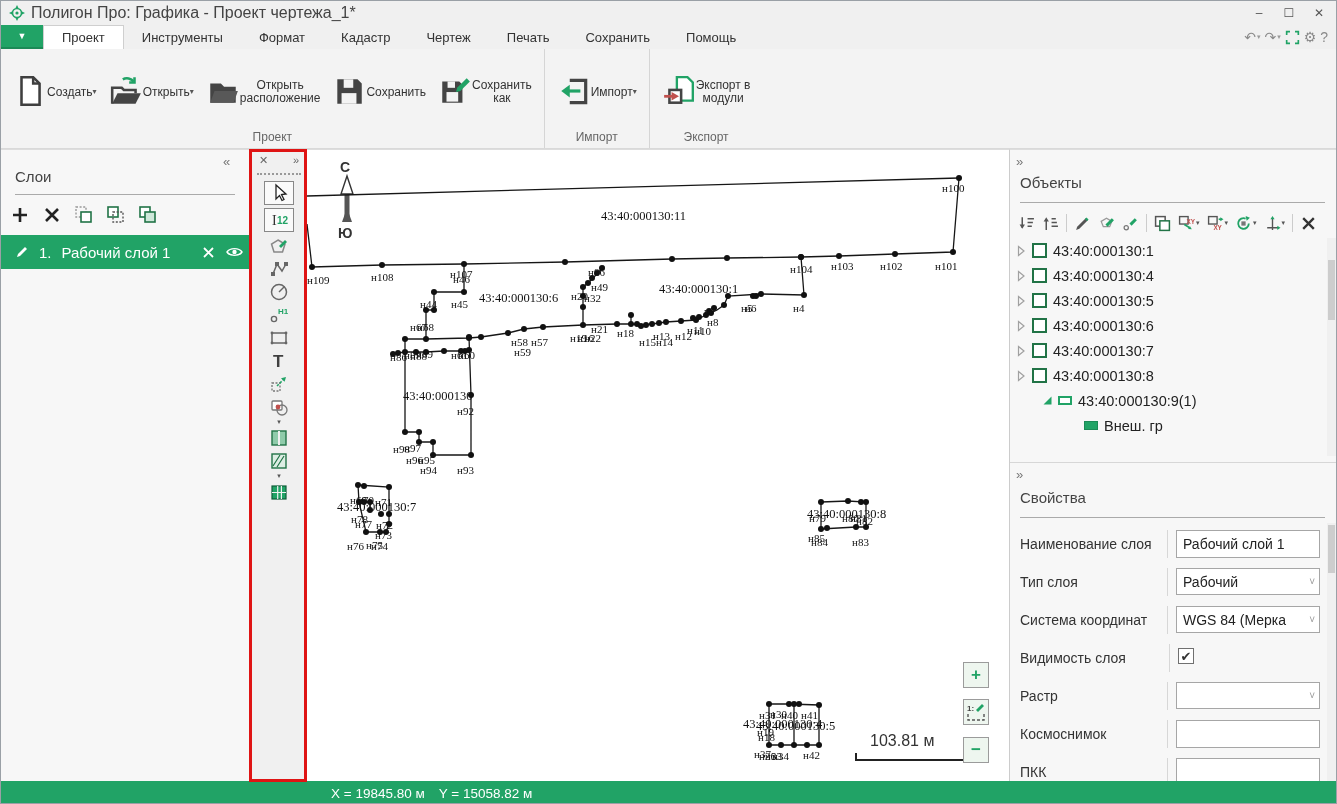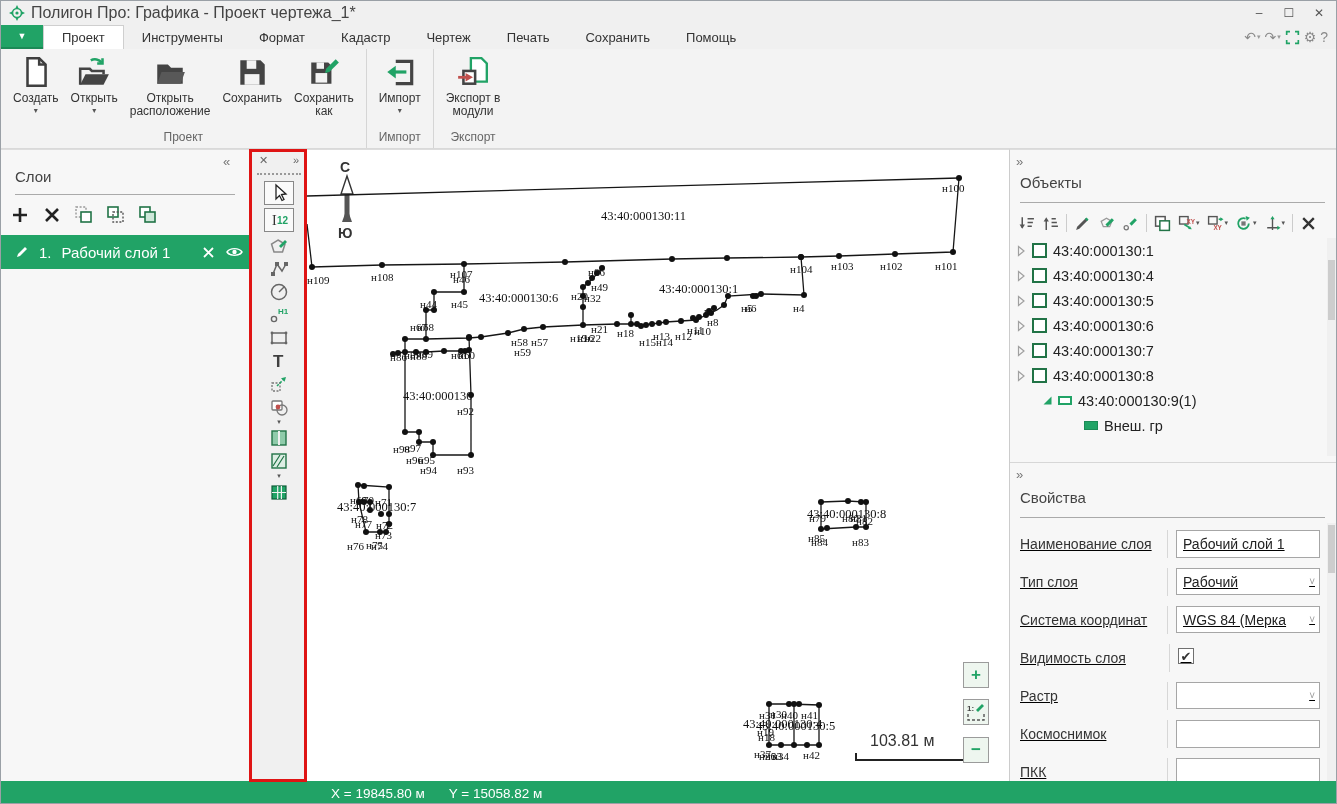--- a/index.html
+++ b/index.html
@@ -23,21 +23,21 @@
   .tab.active{background:#fff;border:1px solid #cfcfcf;border-bottom:none;}
   .quickbar{position:absolute;right:8px;top:24px;height:24px;display:flex;align-items:center;gap:4px;}
   .qb-item{display:flex;align-items:center;color:#8a8a8a;font-size:14px;}
   .qb-item .mini-caret{font-size:7px;color:#999;margin-left:1px;}
   
   .ribbon{position:absolute;left:0;top:48px;width:100%;height:100px;background:#f3f3f3;
     border-bottom:1px solid #d9d9d9;display:flex;}
   .ribbon-group{display:flex;flex-direction:column;padding:4px 6px 0 6px;position:relative;}
   .ribbon-group + .ribbon-group{border-left:1px solid #d5d5d5;}
   .rg-buttons{display:flex;flex:1;}
-  .ribbon-btn{display:flex;flex-direction:column;align-items:center;padding:2px 6px;min-width:52px;}
+  .ribbon-btn{display:flex;flex-direction:row;align-items:center;padding:2px 6px;min-width:52px;}
   .ribbon-btn svg{width:34px;height:34px;}
   .rb-label{font-size:12px;color:#333;text-align:center;line-height:13px;margin-top:3px;white-space:pre-line;}
   .rb-caret{font-size:8px;color:#555;margin-top:1px;}
   .rg-label{text-align:center;font-size:12px;color:#666;padding:2px 0 4px 0;}
   
   .main{position:absolute;left:0;top:148px;width:1337px;height:632px;}
   .layers-panel{position:absolute;left:0;top:0;width:248px;height:632px;background:#f7f7f7;border-top:1px solid #ddd;}
   .panel-collapse{position:absolute;color:#777;font-size:13px;}
   .panel-title{font-size:15px;color:#444;}
   .layers-title{position:absolute;left:14px;top:18px;}
@@ -84,36 +84,36 @@
   .tree-row{display:flex;align-items:center;height:25px;font-size:14.5px;color:#222;}
   .tree-arrow{width:14px;display:flex;justify-content:center;}
   .tree-checkbox{width:15px;height:15px;border:2px solid #217346;background:#fff;margin:0 6px 0 4px;}
   .tree-rect-outline{width:14px;height:9px;border:2px solid #21a366;background:#fff;margin:0 6px 0 4px;}
   .tree-rect-filled{width:14px;height:9px;border:1px solid #1b8a56;background:#21a366;margin:0 6px 0 4px;}
   .vscroll{position:absolute;right:3px;width:9px;background:#f0f0f0;}
   .vthumb{position:absolute;left:1px;width:7px;background:#cdcdcd;}
   .properties-panel{position:absolute;left:0;top:312px;width:329px;height:320px;border-top:1px solid #d7d7d7;}
   .prop-title{position:absolute;left:10px;top:26px;}
   .prop-hr{position:absolute;left:10px;right:14px;top:54px;border-top:1px solid #aaa;}
-  .prop-rows{position:absolute;left:10px;top:62px;width:300px;text-decoration:underline;}
+  .prop-rows{position:absolute;left:10px;top:62px;width:300px;}
   .prop-row{display:flex;align-items:flex-start;padding:5px 0;}
   .prop-label{width:150px;font-size:14px;color:#333;line-height:20px;padding-top:4px;border-right:1px solid #d7d7d7;
     min-height:28px;padding-right:6px;}
   .prop-ctrl{margin-left:8px;}
   .pc-input{width:144px;height:28px;border:1px solid #a6a6a6;background:#fff;font-size:14px;color:#222;
     padding:0 6px;font-family:"Liberation Sans",sans-serif;display:flex;align-items:center;}
   .pc-select{width:144px;height:27px;border:1px solid #a6a6a6;background:#fff;font-size:14px;color:#222;
     padding:0 4px 0 6px;display:flex;align-items:center;justify-content:space-between;}
   .pc-select .chev{color:#999;font-size:10px;}
   .pc-check{width:16px;height:16px;border:1px solid #707070;background:#fff;display:flex;align-items:center;
     justify-content:center;font-size:13px;color:#333;margin-top:4px;}
   
   .statusbar{position:absolute;left:0;top:780px;width:100%;height:24px;background:#21a366;color:#fff;
     display:flex;align-items:center;font-size:13.5px;}
-  .statusbar .coords{margin-left:330px;display:flex;gap:24px;}
+  .statusbar .coords{margin-left:330px;display:flex;gap:14px;}
 </style>
 </head>
 <body>
 
 <div class="window">
 
   <div class="titlebar">
     <svg class="app-logo" viewBox="0 0 16 16">
       <circle cx="8" cy="8" r="4.5" fill="none" stroke="#21a366" stroke-width="1.6"></circle>
       <circle cx="8" cy="8" r="1.6" fill="#21a366"></circle>

